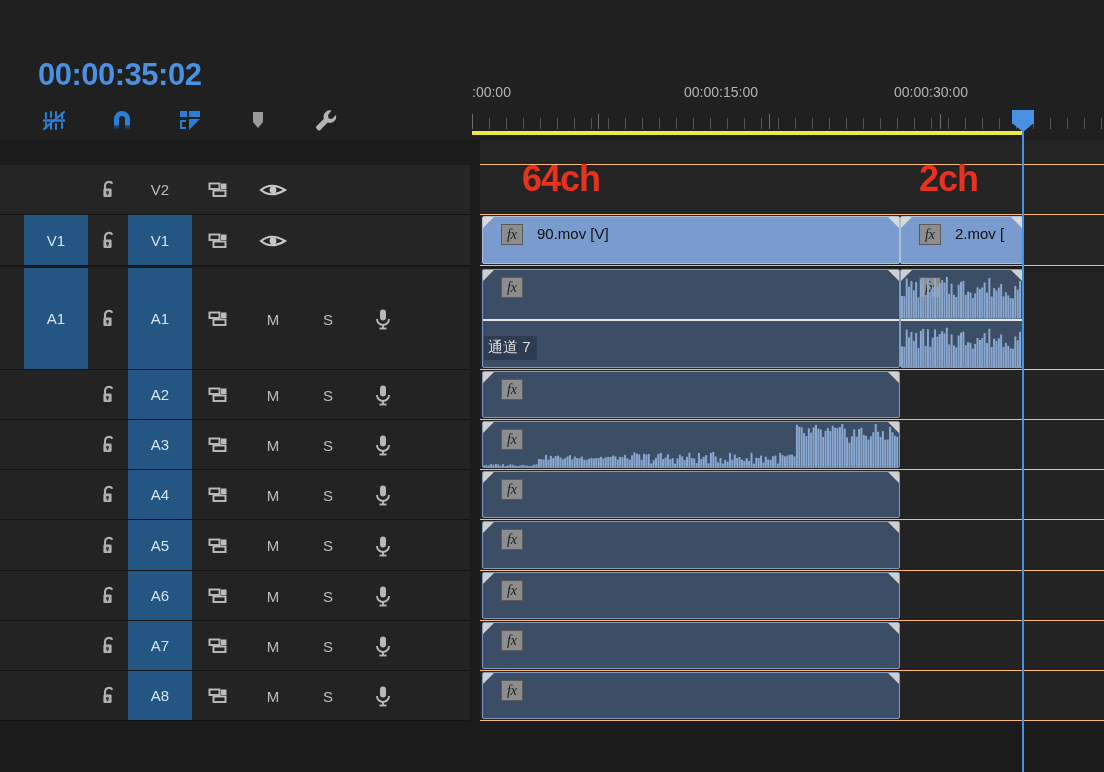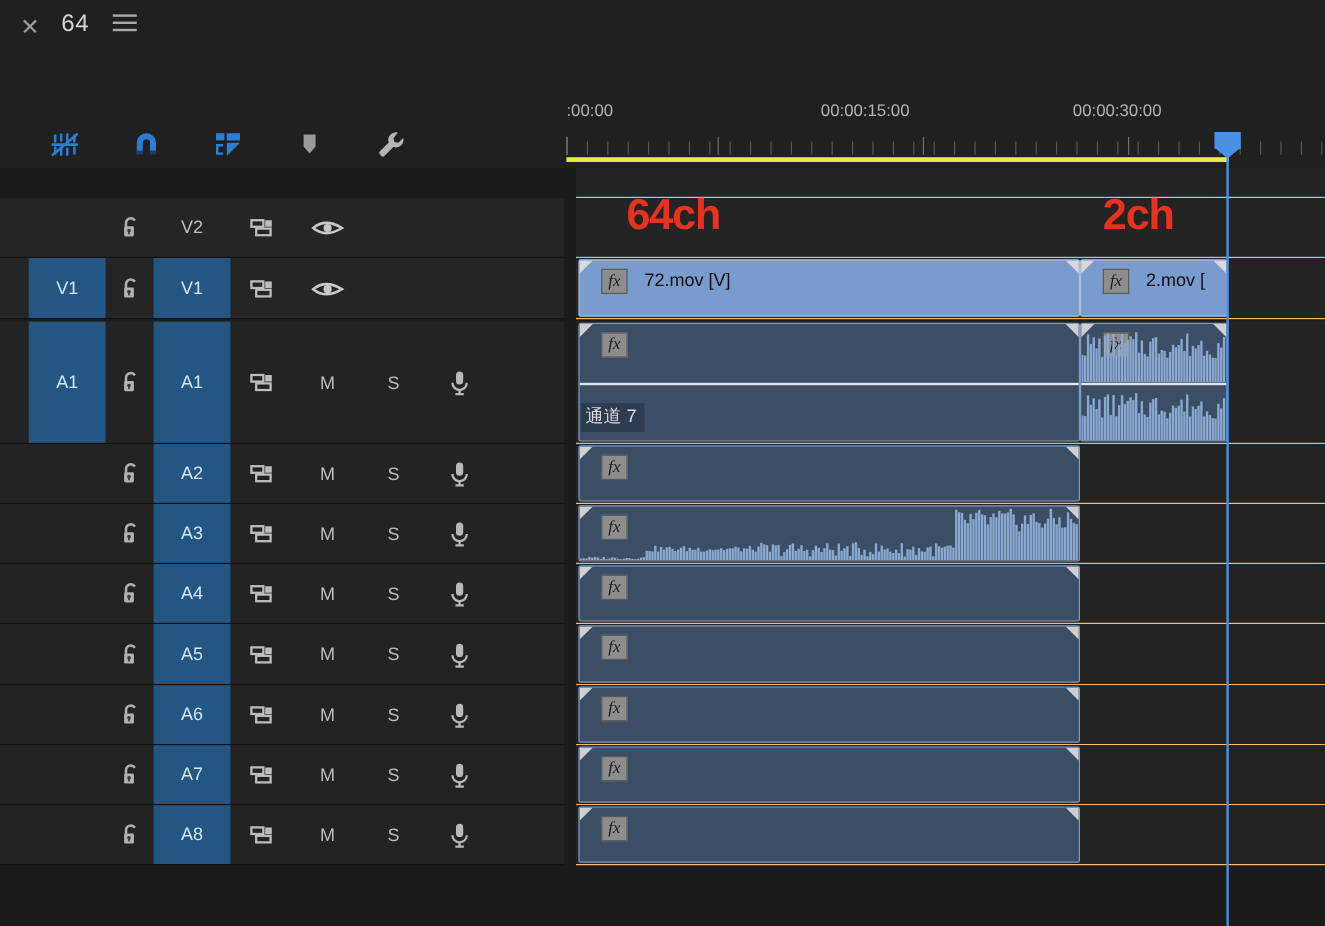--- a/index.html
+++ b/index.html
@@ -202,30 +202,22 @@
   #master-val {
     position: absolute; left: 288px; top: 12px; font-size: 15px; color: #4a91e2;
   }
   #master-pan { position: absolute; left: 430px; top: 10px; cursor: pointer; }
 </style>
 </head>
 <body>
 
 <div id="panel-header">
 
-  <div id="tabbar">
-    <div class="tab-close"></div>
-    <div id="tab-title">64</div>
-    <div id="panel-menu">
-      <i></i>
-        <i></i>
-        <i></i>
-    </div>
-  </div>
-
+
+  <div id="timecode">00:00:35:02</div>
 
   <div id="toolbar">
       <div class="tool" style="left: 0px;">
         <svg width="28" height="28" viewBox="0 0 28 28">
     <g stroke="#2a7fd4" stroke-width="2.1" stroke-linecap="round">
       <line x1="6" y1="7" x2="6" y2="12"></line>
             <line x1="11" y1="6" x2="11" y2="11"></line>
       <line x1="16" y1="6" x2="16" y2="11"></line>
             <line x1="22" y1="7" x2="22" y2="12"></line>
       <line x1="6" y1="17" x2="6" y2="22"></line>
@@ -370,21 +362,21 @@
         <div class="eyebtn" style="top: 12.5px;"><svg width="32" height="26" viewBox="0 0 32 26">
     <path d="M4 13 Q14 4.5 28 13 Q14 21.5 4 13 Z" fill="none" stroke="#c8c8c8" stroke-width="2.1"></path>
     <circle cx="16" cy="13" r="3.4" fill="#c8c8c8"></circle>
   </svg></div>
       </div>
       <div class="tbody video">
         <div class="clip video" style="left: 2px; width: 418px; top: 1px; height: 48px;">
           <div class="corner-tl"></div>
           <div class="corner-tr"></div>
           <div class="fxbadge">fx</div>
-          <div class="cname">72.mov [V]</div>
+          <div class="cname">90.mov [V]</div>
         </div>
         <div class="clip video" style="left: 420px; width: 123px; top: 1px; height: 48px;">
           <div class="corner-tl"></div>
           <div class="corner-tr"></div>
           <div class="fxbadge">fx</div>
           <div class="cname">2.mov [</div>
         </div>
       </div>
     </div>
     <div class="trow" style="top: 128px; height: 102px;">

